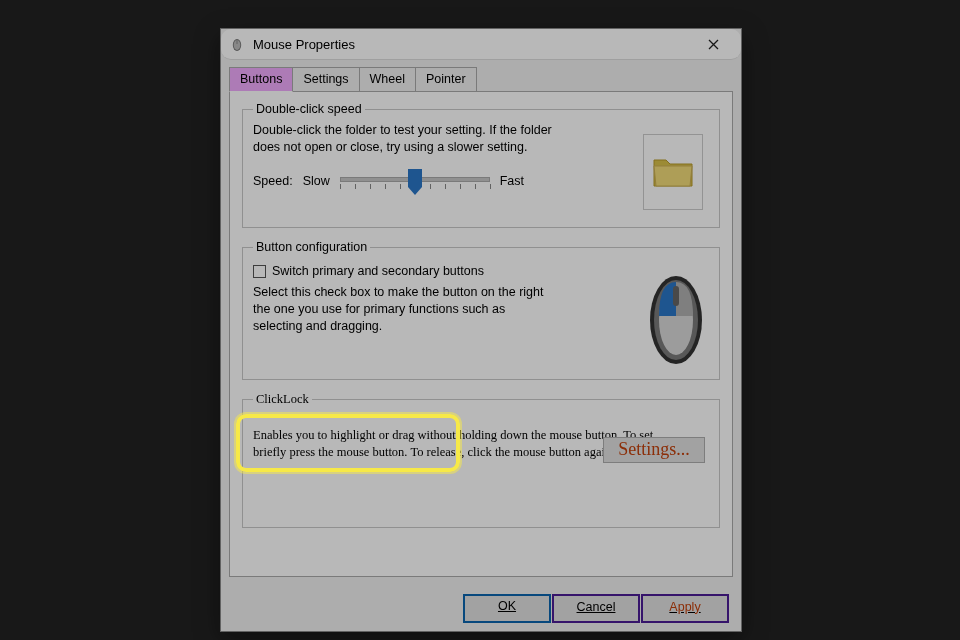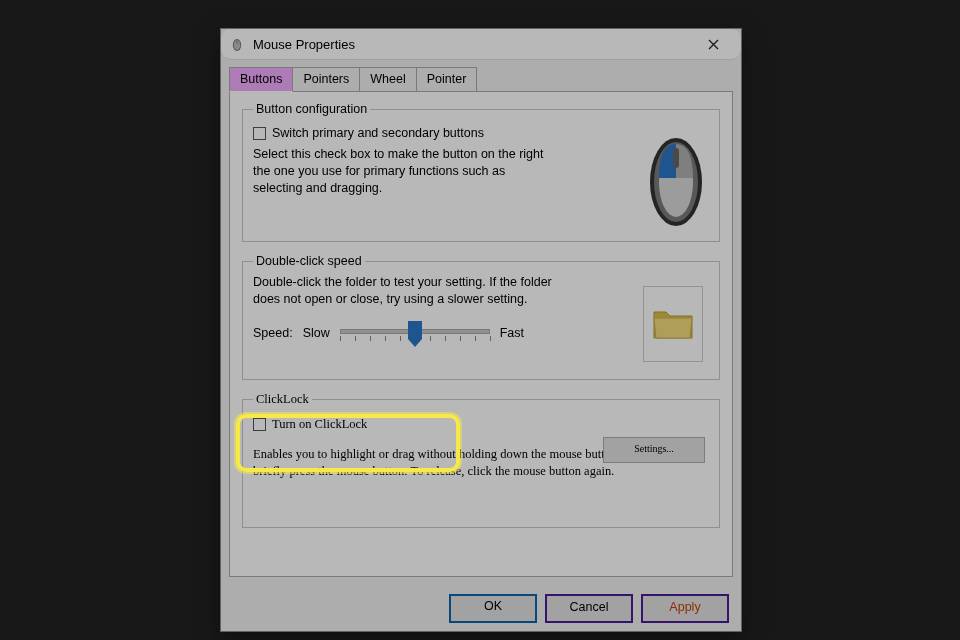--- a/index.html
+++ b/index.html
@@ -160,32 +160,33 @@
     background: #fff;
     display: flex; align-items: center; justify-content: center;
   }
   .settings-btn {
     position: absolute;
     right: 14px;
     top: 30px;
     width: 100px; height: 24px;
     background: #e1e1e1;
     border: 1px solid #adadad;
-    color: #000000;
+    color: #c2410c;
     text-align: center;
     line-height: 22px;
-    font-size: 10px;
+    font-size: 18px;
   }
   .footer {
     height: 46px;
     display: flex;
     justify-content: flex-end;
     align-items: center;
-    gap: 8px;
+    gap: 1px;
     padding: 0 12px;
+    text-decoration: underline;
   }
   .btn {
     min-width: 84px;
     height: 25px;
     border: 2px solid #4c1d95;
     background: #e1e1e1;
     text-align: center;
     line-height: 23px;
     font-size: 12.5px;
   }
@@ -222,45 +223,26 @@
     <div class="title-text">Mouse Properties</div>
     <div class="close-btn">
       <svg width="11" height="11" viewBox="0 0 11 11">
         <path d="M1 1 L10 10 M10 1 L1 10" stroke="#222" stroke-width="1.3"></path>
       </svg>
     </div>
   </div>
 
   <div class="tabs">
     <div class="tab active">Buttons</div>
-    <div class="tab">Pointers</div>
+    <div class="tab">Settings</div>
     <div class="tab">Wheel</div>
     <div class="tab">Pointer</div>
   </div>
 
   <div class="tab-panel">
-
-    <fieldset class="groupbox" style="height:122px;">
-      <legend>Button configuration</legend>
-      <div class="checkbox-row">
-        <div class="checkbox-box"></div>
-        <span>Switch primary and secondary buttons</span>
-      </div>
-      <div class="desc">Select this check box to make the button on the right the one you use for primary functions such as selecting and dragging.</div>
-      <div class="mouse-illust">
-        <svg width="62" height="100" viewBox="0 0 62 100">
-          <ellipse cx="31" cy="52" rx="26" ry="44" fill="#333"></ellipse>
-          <ellipse cx="31" cy="52" rx="22" ry="40" fill="#7a7a7a"></ellipse>
-          <ellipse cx="31" cy="52" rx="17" ry="35" fill="#d9d9d9"></ellipse>
-          <path d="M14 48 Q14 14 31 14 L31 48 Z" fill="#2a76c7"></path>
-          <path d="M48 48 Q48 14 31 14 L31 48 Z" fill="#b0b0b0"></path>
-          <rect x="28" y="18" width="6" height="20" rx="3" fill="#666"></rect>
-        </svg>
-      </div>
-    </fieldset>
 
     <fieldset class="groupbox" style="height:108px;">
       <legend>Double-click speed</legend>
       <div class="desc" style="max-width:320px;">Double-click the folder to test your setting. If the folder does not open or close, try using a slower setting.</div>
       <div class="dc-row">
         <span>Speed:</span>
         <span>Slow</span>
         <div class="slider-wrap">
           <div class="slider-track"></div>
           <div class="slider-tick" style="left:0%"></div>
@@ -279,26 +261,41 @@
         <span>Fast</span>
       </div>
       <div class="folder-illust">
         <svg width="42" height="36" viewBox="0 0 42 36">
           <path d="M2 8 L2 32 L40 32 L40 10 L18 10 L14 6 L2 6 Z" fill="#d9c14a" stroke="#b89a2a"></path>
           <path d="M2 12 L40 12 L38 32 L4 32 Z" fill="#f2db79" stroke="#cbb054"></path>
         </svg>
       </div>
     </fieldset>
 
+    <fieldset class="groupbox" style="height:122px;">
+      <legend>Button configuration</legend>
+      <div class="checkbox-row">
+        <div class="checkbox-box"></div>
+        <span>Switch primary and secondary buttons</span>
+      </div>
+      <div class="desc">Select this check box to make the button on the right the one you use for primary functions such as selecting and dragging.</div>
+      <div class="mouse-illust">
+        <svg width="62" height="100" viewBox="0 0 62 100">
+          <ellipse cx="31" cy="52" rx="26" ry="44" fill="#333"></ellipse>
+          <ellipse cx="31" cy="52" rx="22" ry="40" fill="#7a7a7a"></ellipse>
+          <ellipse cx="31" cy="52" rx="17" ry="35" fill="#d9d9d9"></ellipse>
+          <path d="M14 48 Q14 14 31 14 L31 48 Z" fill="#2a76c7"></path>
+          <path d="M48 48 Q48 14 31 14 L31 48 Z" fill="#b0b0b0"></path>
+          <rect x="28" y="18" width="6" height="20" rx="3" fill="#666"></rect>
+        </svg>
+      </div>
+    </fieldset>
+
     <fieldset class="groupbox" style="height:118px;font-family:Liberation Serif, serif;">
       <legend>ClickLock</legend>
-      <div class="checkbox-row">
-        <div class="checkbox-box"></div>
-        <span>Turn on ClickLock</span>
-      </div>
       <div class="settings-btn">Settings...</div>
       <div class="desc" style="max-width:430px; margin-top:14px;">Enables you to highlight or drag without holding down the mouse button. To set, briefly press the mouse button. To release, click the mouse button again.</div>
     </fieldset>
 
   </div>
 
   <div class="footer">
     <div class="btn default">OK</div>
     <div class="btn">Cancel</div>
     <div class="btn disabled">Apply</div>

